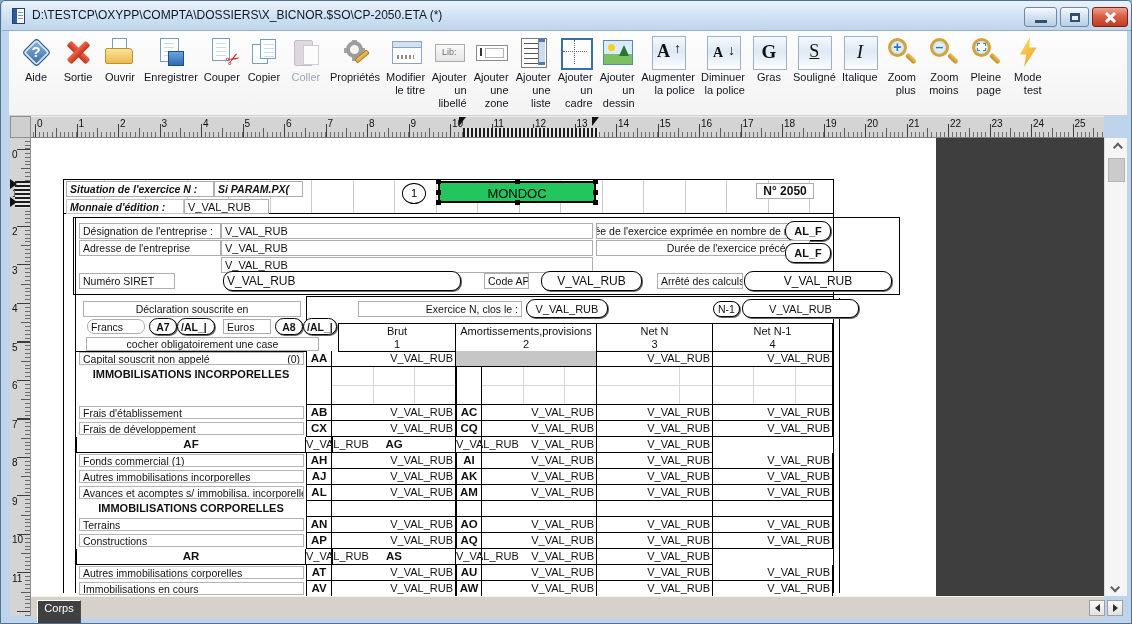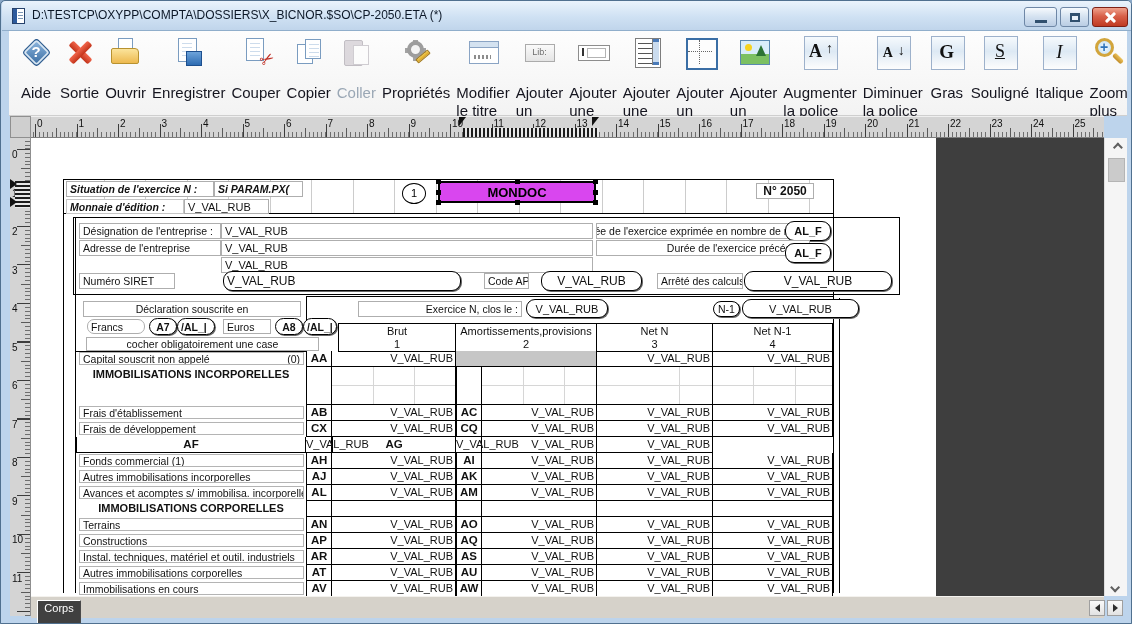--- a/index.html
+++ b/index.html
@@ -27,21 +27,21 @@
   .glyph-min { position:absolute; left:10px; top:12px; width:12px; height:3px; background:#31506e; }
   .glyph-max { position:absolute; left:9px; top:5px; width:10px; height:9px; border:2px solid #31506e; border-top-width:3px; background:#e8f0f8; }
   .glyph-x::before,.glyph-x::after { content:""; position:absolute; left:11px; top:8px; width:13px; height:3px; background:#fff; border-radius:1px; }
   .glyph-x::before { transform:rotate(45deg); } .glyph-x::after { transform:rotate(-45deg); }
 
   
   .toolbar { position:absolute; left:8px; top:30px; width:1118px; height:85px;
     background:linear-gradient(#fdfdfd,#f3f3f3); border-bottom:1px solid #cfcfcf;
     display:flex; align-items:flex-start; padding:4px 0 0 6px; }
   .tbi { display:flex; flex-direction:column; align-items:center; padding:0 3px; }
-  .tbi .lbl { font-size:15px; line-height:1.18; color:#15151f; text-align:left; white-space:pre-line; margin-top:15px; }
+  .tbi .lbl { font-size:11px; line-height:1.18; color:#15151f; text-align:right; white-space:pre-line; margin-top:2px; }
   .tbi.disabled .ic { opacity:.5; filter:grayscale(.4); }
   .tbi.disabled .lbl { color:#9aa7b5; }
   .ic { position:relative; width:36px; height:34px; }
 
   
   .i-help::before { content:""; position:absolute; left:8px; top:7px; width:19px; height:19px;
     transform:rotate(45deg); background:linear-gradient(135deg,#93bbe2,#35699f); border:1px solid #27568a;
     border-radius:4px; box-shadow:inset 0 0 0 2px #d8e6f2; }
   .i-help::after { content:"?"; position:absolute; left:0; width:100%; top:8px; text-align:center;
     color:#fff; font-weight:bold; font-size:15px; }
@@ -168,21 +168,21 @@
   .fbox { position:absolute; background:#fff; border:1px solid #aeaeae; font-size:10.5px; color:#111;
     display:flex; align-items:center; padding:0 3px; white-space:nowrap; overflow:hidden; }
   .fbox.rt { justify-content:flex-end; } .fbox.ctr { justify-content:center; }
   .fbox.dark { border-color:#000; box-shadow:1px 1px 0 #666;border-radius:9px; }
   .bi { font-weight:bold; font-style:italic; } .bold { font-weight:bold; }
   .vv { font-size:11px; }
 
   .circ1 { position:absolute; left:371px; top:45px; width:24px; height:21px; border:1px solid #000;
     border-radius:50%; text-align:center; font-size:11px; line-height:19px; background:#fff; }
   .mondoc { position:absolute; left:407px; top:43px; width:158px; height:22px; border:2px solid #000;
-    background:#d946ef; display:flex; align-items:center; justify-content:center; font-weight:bold; font-size:13px; }
+    background:#22c55e; display:flex; align-items:flex-end; justify-content:center; font-weight:normal; font-size:13px; }
   .hd { position:absolute; width:5px; height:5px; background:#000; }
 
   
   .ftable { position:absolute; left:45px; top:185px; width:757px; font-size:11px; color:#111; }
   .trow, .trow-band, .trow-sec { display:grid; grid-template-columns:230px 26px 124px 26px 115px 116px 120px; }
   .trow { height:16px; } .trow-band { height:38px; } .trow-sec { height:16px; }
   .trow-head { display:grid; grid-template-columns:230px 150px 141px 116px 120px; height:28px; }
   .trow-cap { display:grid; grid-template-columns:230px 26px 124px 141px 116px 120px; height:16px; }
   .c-hempty { border-bottom:1px solid #000; }
   .c-head { border:1px solid #000; border-left:none; text-align:center; font-size:11px; line-height:13px; padding-top:1px; }
@@ -375,21 +375,21 @@
         </span>
         <span class="lbl">Zoom
 moins</span>
       </div>
     <div class="tbi">
         <span class="ic mag">
           <span class="lens"></span>
           <span class="handle"></span>
           <span class="page-sq"></span>
         </span>
-        <span class="lbl">Monnaie
+        <span class="lbl">Pleine
 page</span>
       </div>
     <div class="tbi">
         <span class="ic i-test"></span>
         <span class="lbl">Mode
 test</span>
       </div>
   </div>
 
   <div class="rcorner"></div>
@@ -657,25 +657,20 @@
             </div>
             <div class="c-code">AP</div>
             <div class="c-val">V_VAL_RUB</div>
             <div class="c-code">AQ</div>
             <div class="c-val">V_VAL_RUB</div>
             <div class="c-val">V_VAL_RUB</div>
             <div class="c-val">V_VAL_RUB</div>
           </div>
         
           <div class="trow">
-            <div class="c-label">
-              <div class="lab">
-                <span>Instal. techniques, matériel et outil. industriels</span>
-              </div>
-            </div>
             <div class="c-code">AR</div>
             <div class="c-val">V_VAL_RUB</div>
             <div class="c-code">AS</div>
             <div class="c-val">V_VAL_RUB</div>
             <div class="c-val">V_VAL_RUB</div>
             <div class="c-val">V_VAL_RUB</div>
           </div>
         
           <div class="trow">
             <div class="c-label">

